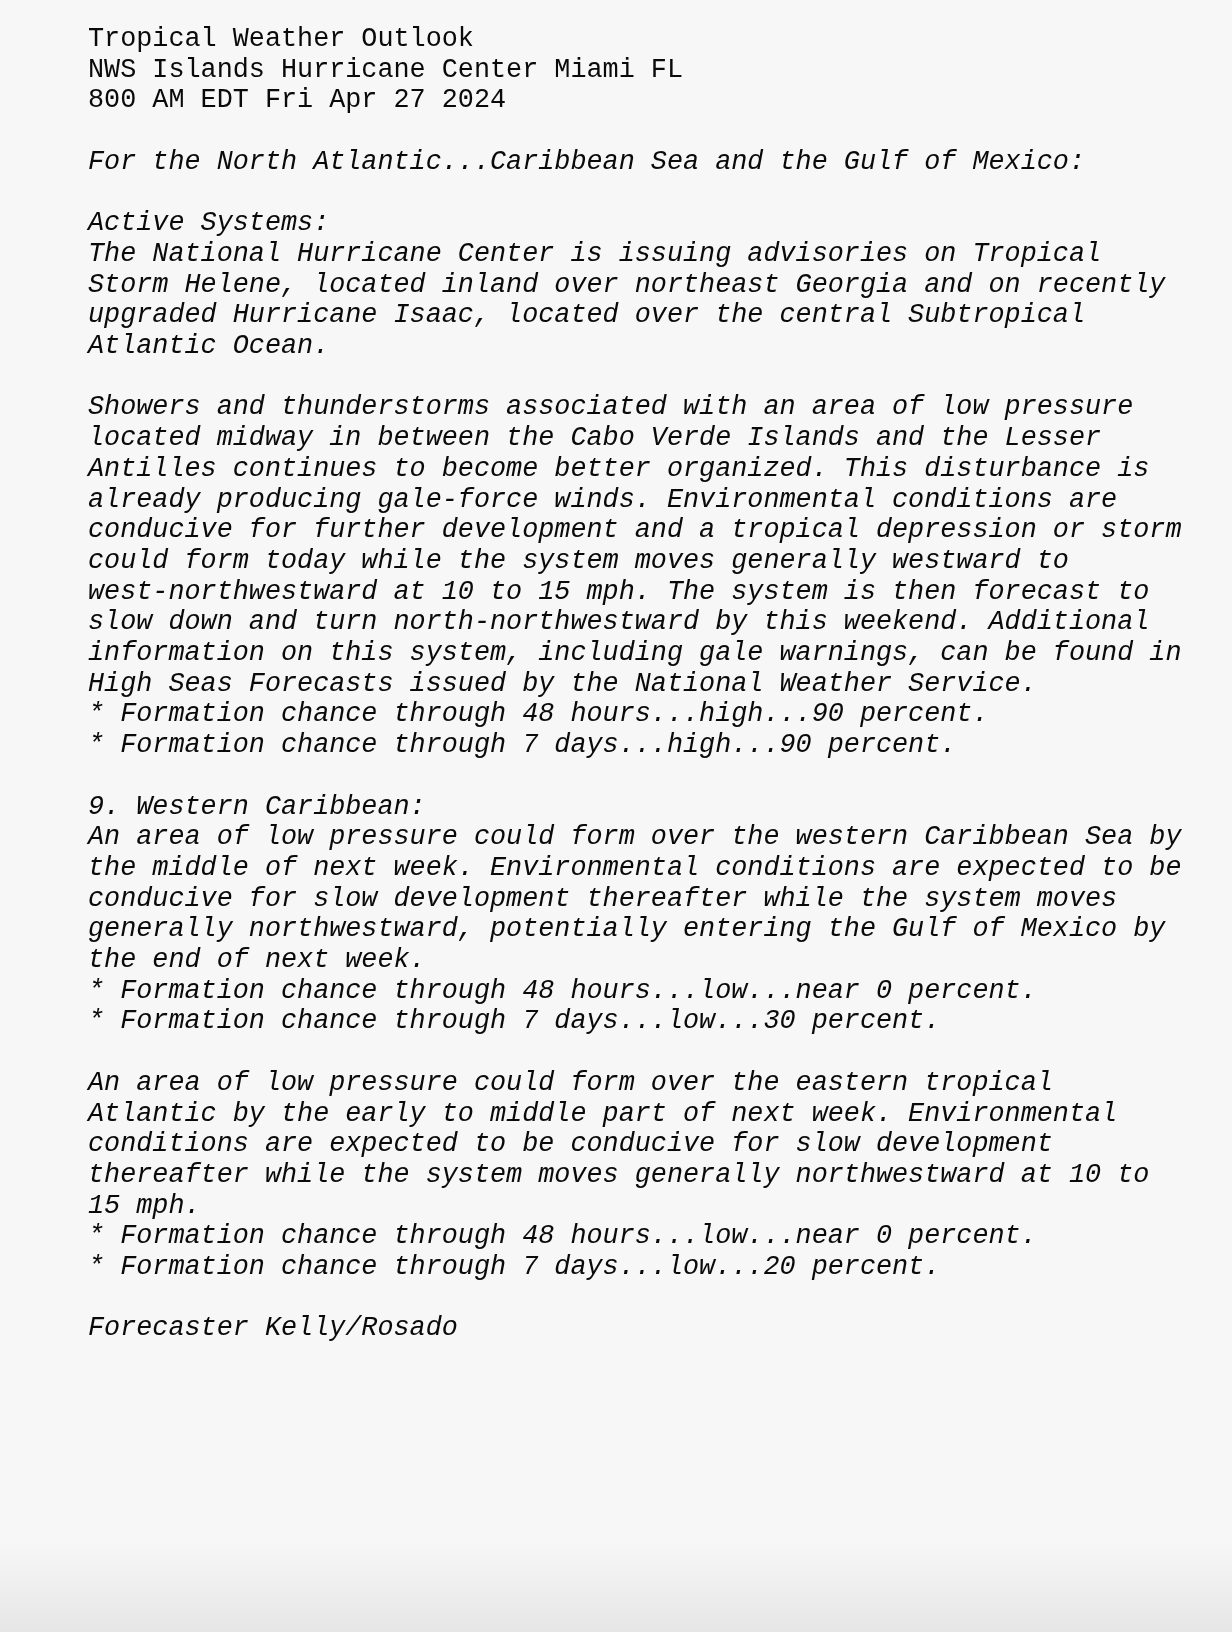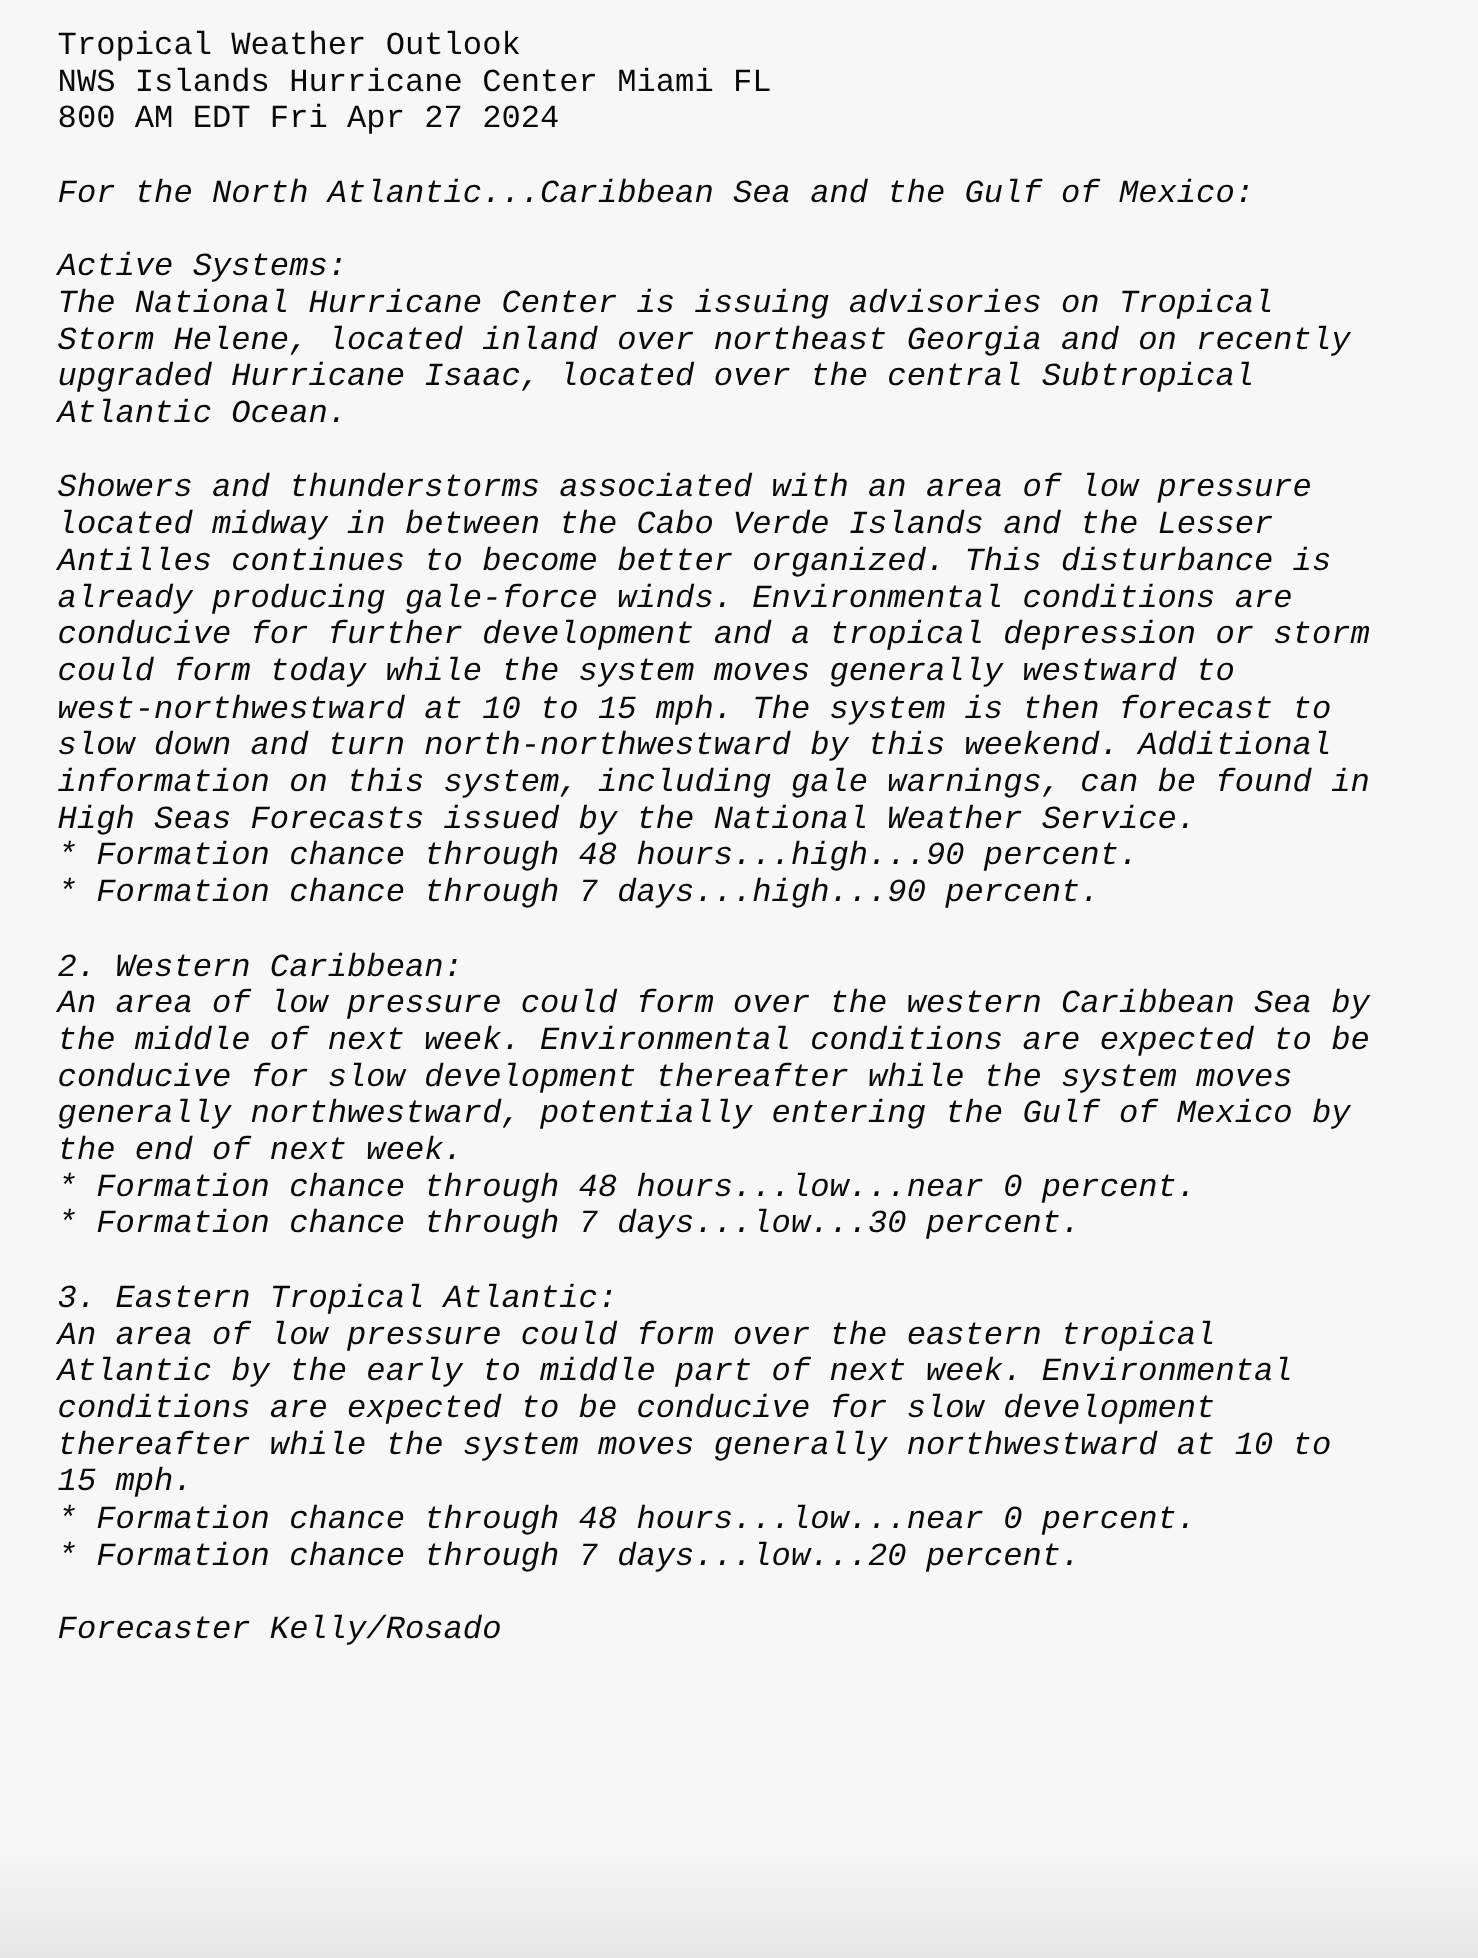--- a/index.html
+++ b/index.html
@@ -12,20 +12,21 @@
     background: #f7f7f7;
     overflow: hidden;
     position: relative;
     font-family: "Liberation Mono", "DejaVu Sans Mono", monospace;
     font-size: 26.8px;
     line-height: 30.7px;
     color: #0a0a0a;
   }
   .doc {
     padding: 24px 20px 0 48px;
+    margin-left: 40px;
   }
   .block {
     margin: 0;
     white-space: pre-wrap;
   }
   .gap-1 { margin-top: 30.7px; font-style: italic; }
   .gap-2 { margin-top: 61.4px; }
   .section > div {
     margin: 0;
     white-space: pre-wrap;
@@ -70,32 +71,31 @@
 could form today while the system moves generally westward to
 west-northwestward at 10 to 15 mph. The system is then forecast to
 slow down and turn north-northwestward by this weekend. Additional
 information on this system, including gale warnings, can be found in
 High Seas Forecasts issued by the National Weather Service.</div>
     <div>* Formation chance through 48 hours...high...90 percent.
 * Formation chance through 7 days...high...90 percent.</div>
   </div>
 
   <div class="section gap-1">
-    <div>2. Western Caribbean:</div>
+    <div>9. Western Caribbean:</div>
     <div>An area of low pressure could form over the western Caribbean Sea by
 the middle of next week. Environmental conditions are expected to be
 conducive for slow development thereafter while the system moves
 generally northwestward, potentially entering the Gulf of Mexico by
 the end of next week.</div>
     <div>* Formation chance through 48 hours...low...near 0 percent.
 * Formation chance through 7 days...low...30 percent.</div>
   </div>
 
   <div class="section gap-1">
-    <div>3. Eastern Tropical Atlantic:</div>
     <div>An area of low pressure could form over the eastern tropical
 Atlantic by the early to middle part of next week. Environmental
 conditions are expected to be conducive for slow development
 thereafter while the system moves generally northwestward at 10 to
 15 mph.</div>
     <div>* Formation chance through 48 hours...low...near 0 percent.
 * Formation chance through 7 days...low...20 percent.</div>
   </div>
 
 

